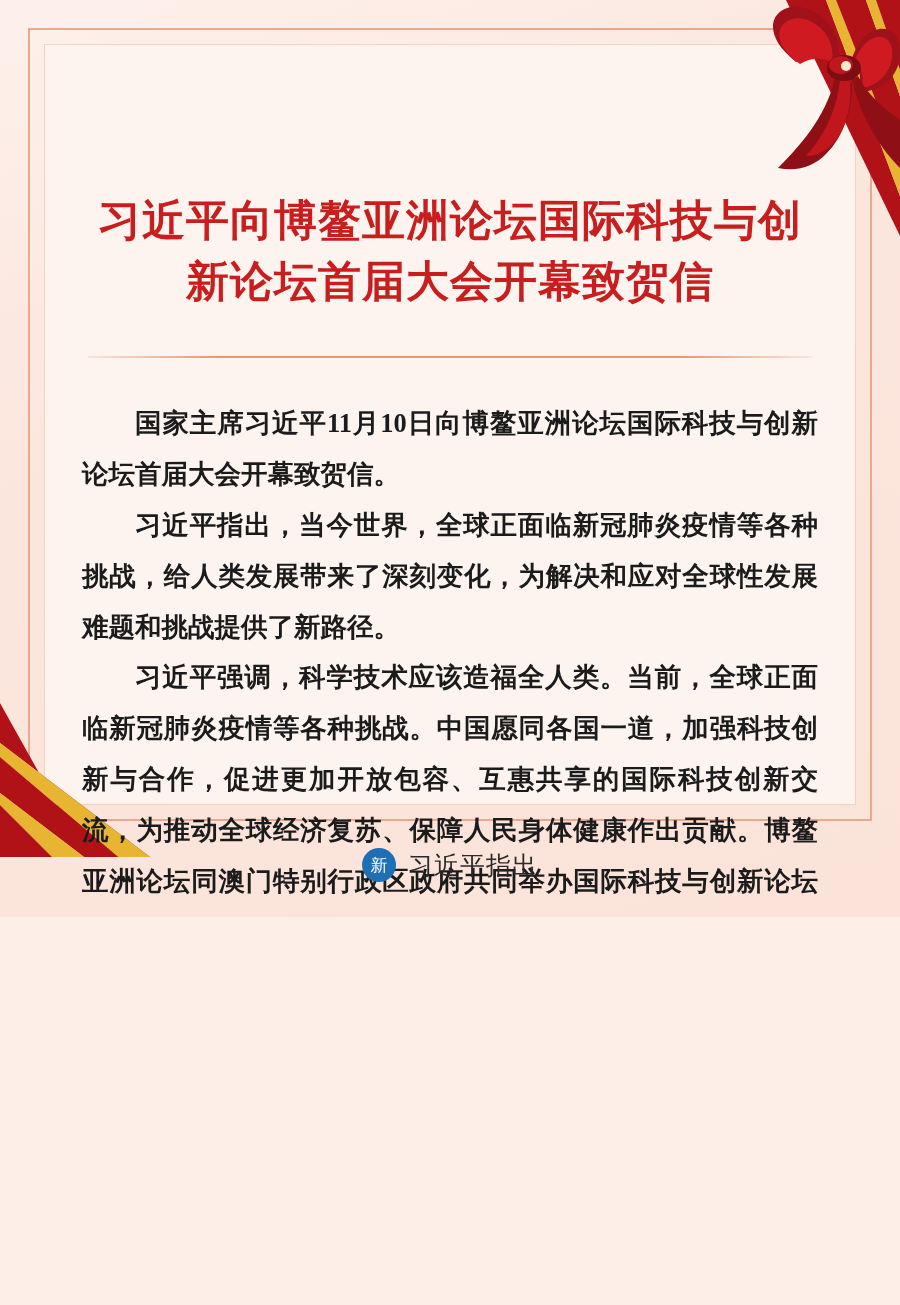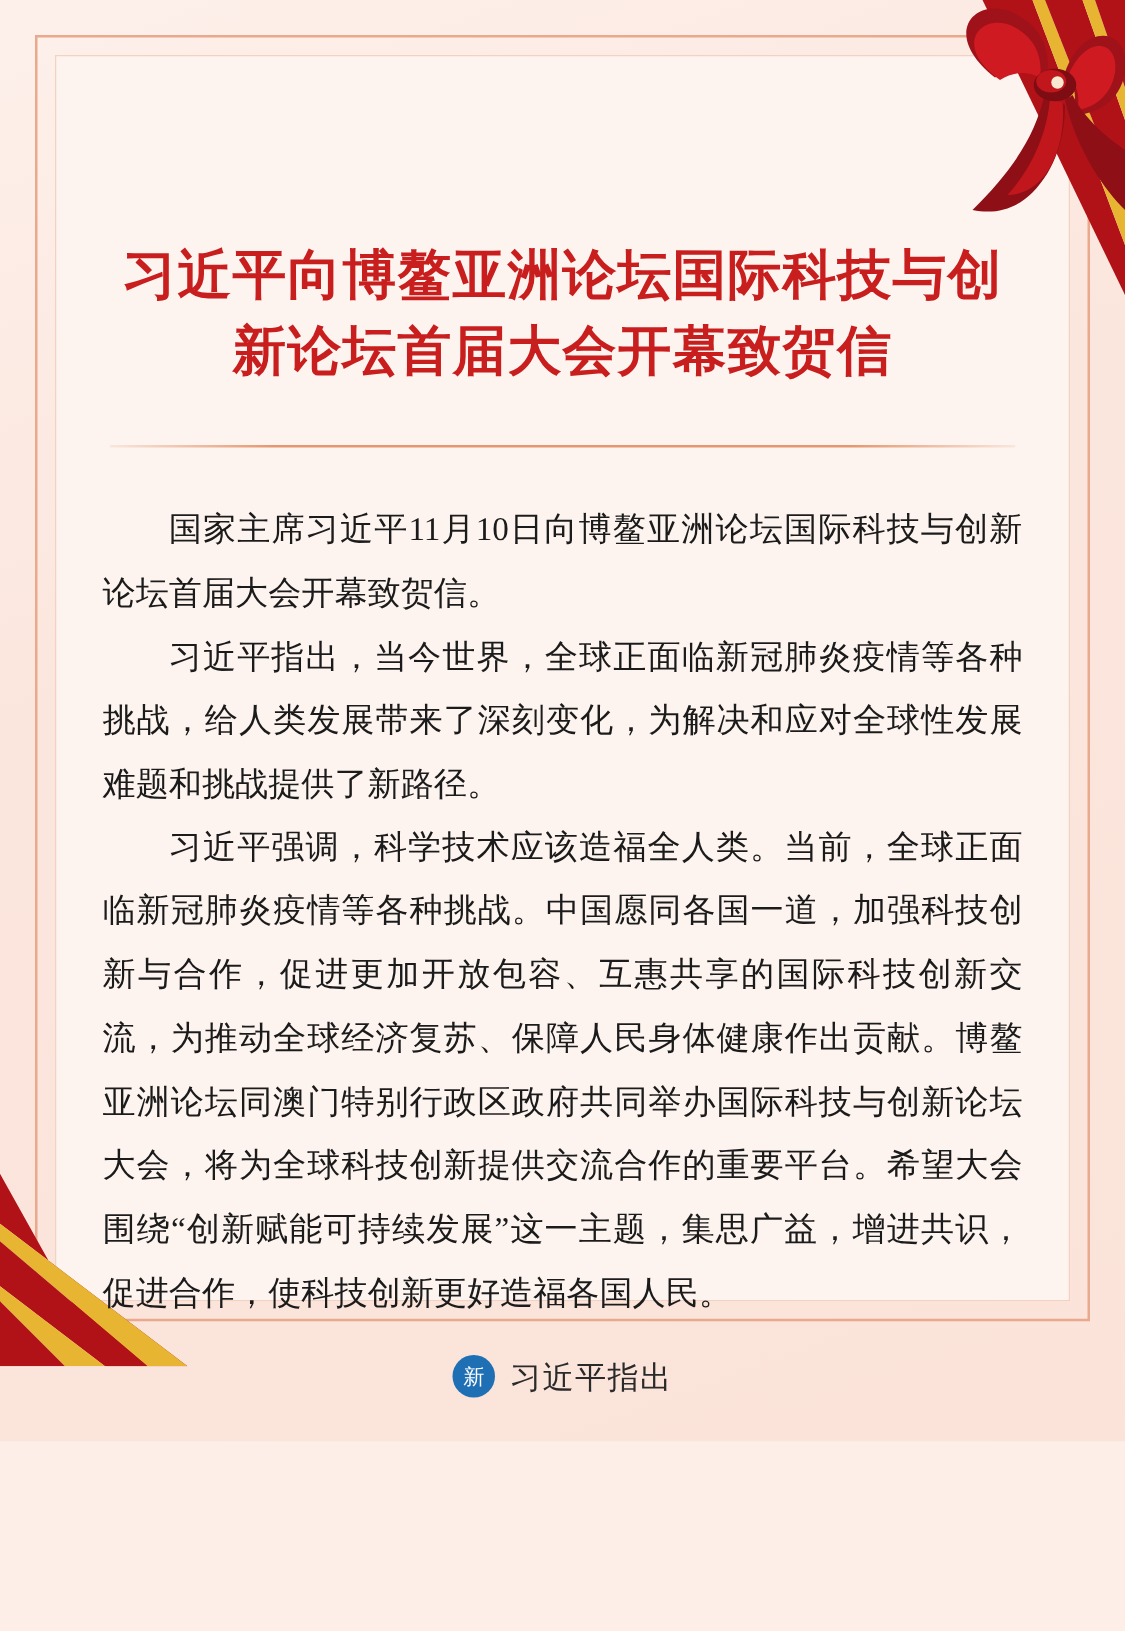--- a/index.html
+++ b/index.html
@@ -10,21 +10,21 @@
     width: 900px;
     height: 1305px;
     font-family: "Liberation Serif", serif;
     background: #fdeee8;
     overflow: hidden;
   }
 
   .poster {
     position: relative;
     width: 900px;
-    height: 1153px;
+    height: 917px;
     box-sizing: border-box;
     background: linear-gradient(160deg, #fdf0ea 0%, #fbe6dd 40%, #fbe3d9 100%);
     overflow: hidden;
   }
 
   
   .frame-outer {
     position: absolute;
     left: 28px;
     top: 28px;
@@ -71,20 +71,21 @@
     background: linear-gradient(to right, rgba(226,150,110,0.15), #e5986f 18%, #e5986f 82%, rgba(226,150,110,0.15));
   }
 
   .body-text {
     margin-top: 40px;
     color: #1b1b1b;
     font-size: 26.5px;
     line-height: 1.92;
     text-align: justify;
     font-family: "Liberation Serif", serif;
+    font-weight: bold;
   }
   .body-text p {
     margin: 0;
     text-indent: 2em;
   }
 
   
   .footer {
     position: absolute;
     left: 0;

